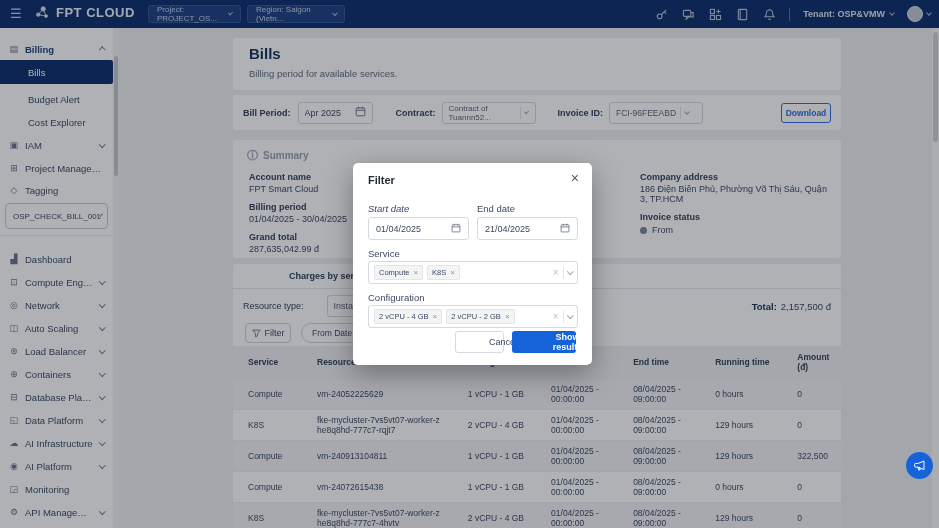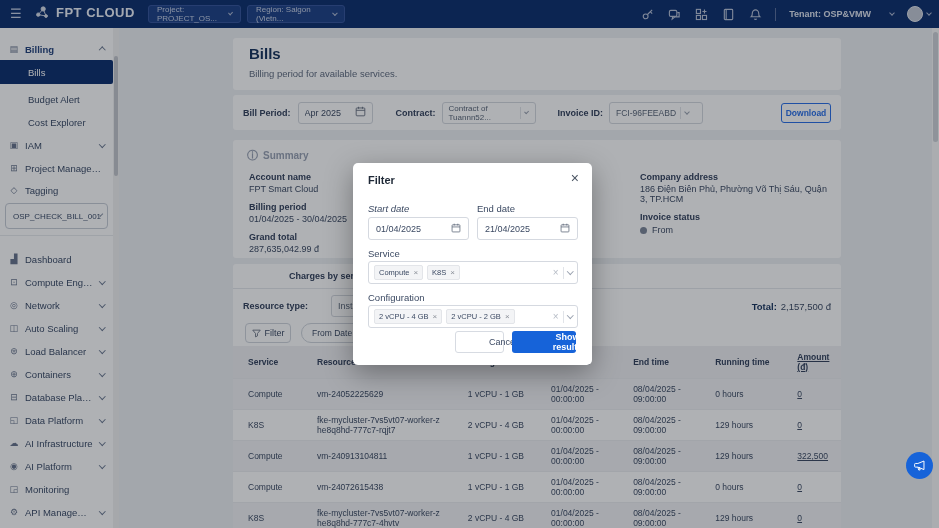--- a/index.html
+++ b/index.html
@@ -14,21 +14,21 @@
   .logo-text { color:#eef2fa; font-weight:bold; font-size:13px; letter-spacing:.5px; }
   .hdr-chip { position:absolute; top:5px; height:18px; background:#1d4187; border:1px solid #35549b;
               border-radius:3px; display:flex; align-items:center; gap:6px; padding:0 8px;
               color:#c9d3e8; font-size:8px; cursor:pointer; }
   .chip-project { left:148px; width:93px; }
   .chip-region  { left:247px; width:98px; }
   .hdr-right { position:absolute; right:8px; top:0; height:28px; display:flex; align-items:center; gap:13px; }
   .hdr-ico { width:14px; height:14px; display:flex; align-items:center; justify-content:center; cursor:pointer; }
   .hdr-ico svg { stroke:#b9c3d8; fill:none; stroke-width:1.2; }
   .hdr-div { width:1px; height:13px; background:#5a6f9d; }
-  .tenant { color:#dfe5f0; font-size:9px; font-weight:bold; display:flex; align-items:center; gap:19px; cursor:pointer; }
+  .tenant { color:#dfe5f0; font-size:9px; font-weight:bold; display:flex; align-items:center; gap:5px; cursor:pointer; }
   .avatar-wrap { display:flex; align-items:center; gap:4px; cursor:pointer; }
   .avatar { width:16px; height:16px; border-radius:50%; background:#c3c9d6; border:1px solid #e3e7ef; }
   .caret { width:4px; height:4px; border-right:1.2px solid #aeb9d2; border-bottom:1.2px solid #aeb9d2;
            transform:rotate(45deg); margin-top:-2px; }
 
   
   .sidebar { position:absolute; left:0; top:28px; width:113px; bottom:0; background:#ffffff; z-index:4; }
   .sb-item { position:absolute; left:0; width:113px; height:18px; display:flex; align-items:center;
              gap:6px; padding:0 9px; font-size:9.5px; color:#3a4a66; cursor:pointer; white-space:nowrap; }
   .sb-ico { font-size:9px; color:#68748c; width:10px; flex:0 0 10px; text-align:center; }
@@ -85,39 +85,39 @@
   .status-dot { width:7px; height:7px; border-radius:50%; background:#7c8698; }
 
   
   .tabs { position:absolute; left:0; top:0; width:608px; height:25px; border-bottom:1px solid #e4e7ec;
           display:flex; align-items:center; padding-left:12px; gap:16px; }
   .tab { font-size:9px; font-weight:bold; color:#33415c; height:25px; display:flex; align-items:center;
          cursor:pointer; position:relative; white-space:nowrap;margin-left:44px; }
   .tab.active { color:#1663d9; }
   .tab.active::after { content:""; position:absolute; left:0; right:0; bottom:-1px; height:2px; background:#1663d9; }
   .res-row { position:absolute; left:0; top:30px; width:608px; height:24px; display:flex; align-items:center; padding:0 10px; }
-  .res-label { font-size:9px; font-weight:bold; color:#33415c; margin-right:23px; }
+  .res-label { font-size:9px; font-weight:normal; color:#33415c; margin-right:23px; }
   .res-select { width:130px; }
   .total-wrap { margin-left:auto; font-size:9.5px; color:#3c4a63; display:flex; gap:4px; align-items:center; }
   .total-label { font-weight:bold; color:#16325c; }
   .flt-row { position:absolute; left:0; top:58px; width:608px; height:22px; display:flex; align-items:center; padding:0 12px; gap:10px; }
   .flt-btn { width:46px; height:20px; border:1px solid #cfd4dc; border-radius:4px; display:flex; align-items:center;
              justify-content:center; gap:4px; font-size:9px; color:#3c4a63; background:#fff; cursor:pointer; }
   .flt-btn svg { stroke:#606a7b; fill:none; stroke-width:1.1; }
   .date-chip { height:20px; border:1px solid #cfd4dc; border-radius:10px; display:flex; align-items:center;
                padding:0 10px; font-size:8.5px; color:#3c4a63; background:#fff; width:185px; overflow:hidden;
                white-space:nowrap; cursor:pointer; }
 
   table.billing { position:absolute; left:0; top:82px; width:608px; border-collapse:collapse; table-layout:fixed; }
   table.billing th { background:#f0f1f4; font-size:8.5px; font-weight:bold; color:#33415c; text-align:left;
                      padding:6px 8px; }
   table.billing td { font-size:8.5px; color:#3c4a63; padding:5px 8px; border-top:1px solid #eceef1; }
   table.billing tbody tr:nth-child(odd) { background:#f3f4f6; }
   .col-config { text-align:center !important; }
-  .col-amount { text-align:left; padding-right:14px !important;text-decoration:underline; }
+  .col-amount { text-align:left; padding-right:14px !important; }
   td.wrap { word-break:break-all; }
   td.pre { white-space:pre-line; }
   th:first-child, td:first-child { padding-left:15px !important; }
 
   
   .mask { position:absolute; inset:0; background:rgba(13,17,28,0.33); z-index:50; }
   .modal { position:absolute; left:353px; top:163px; width:239px; height:202px; background:#fff;
            border-radius:5px; box-shadow:0 8px 28px rgba(0,0,0,.35); z-index:60; }
   .modal-title { position:absolute; left:15px; top:11px; font-size:11px; font-weight:bold; color:#1f2937; }
   .modal-close { position:absolute; right:13px; top:7px; font-size:14px; color:#4b5563; cursor:pointer; }

